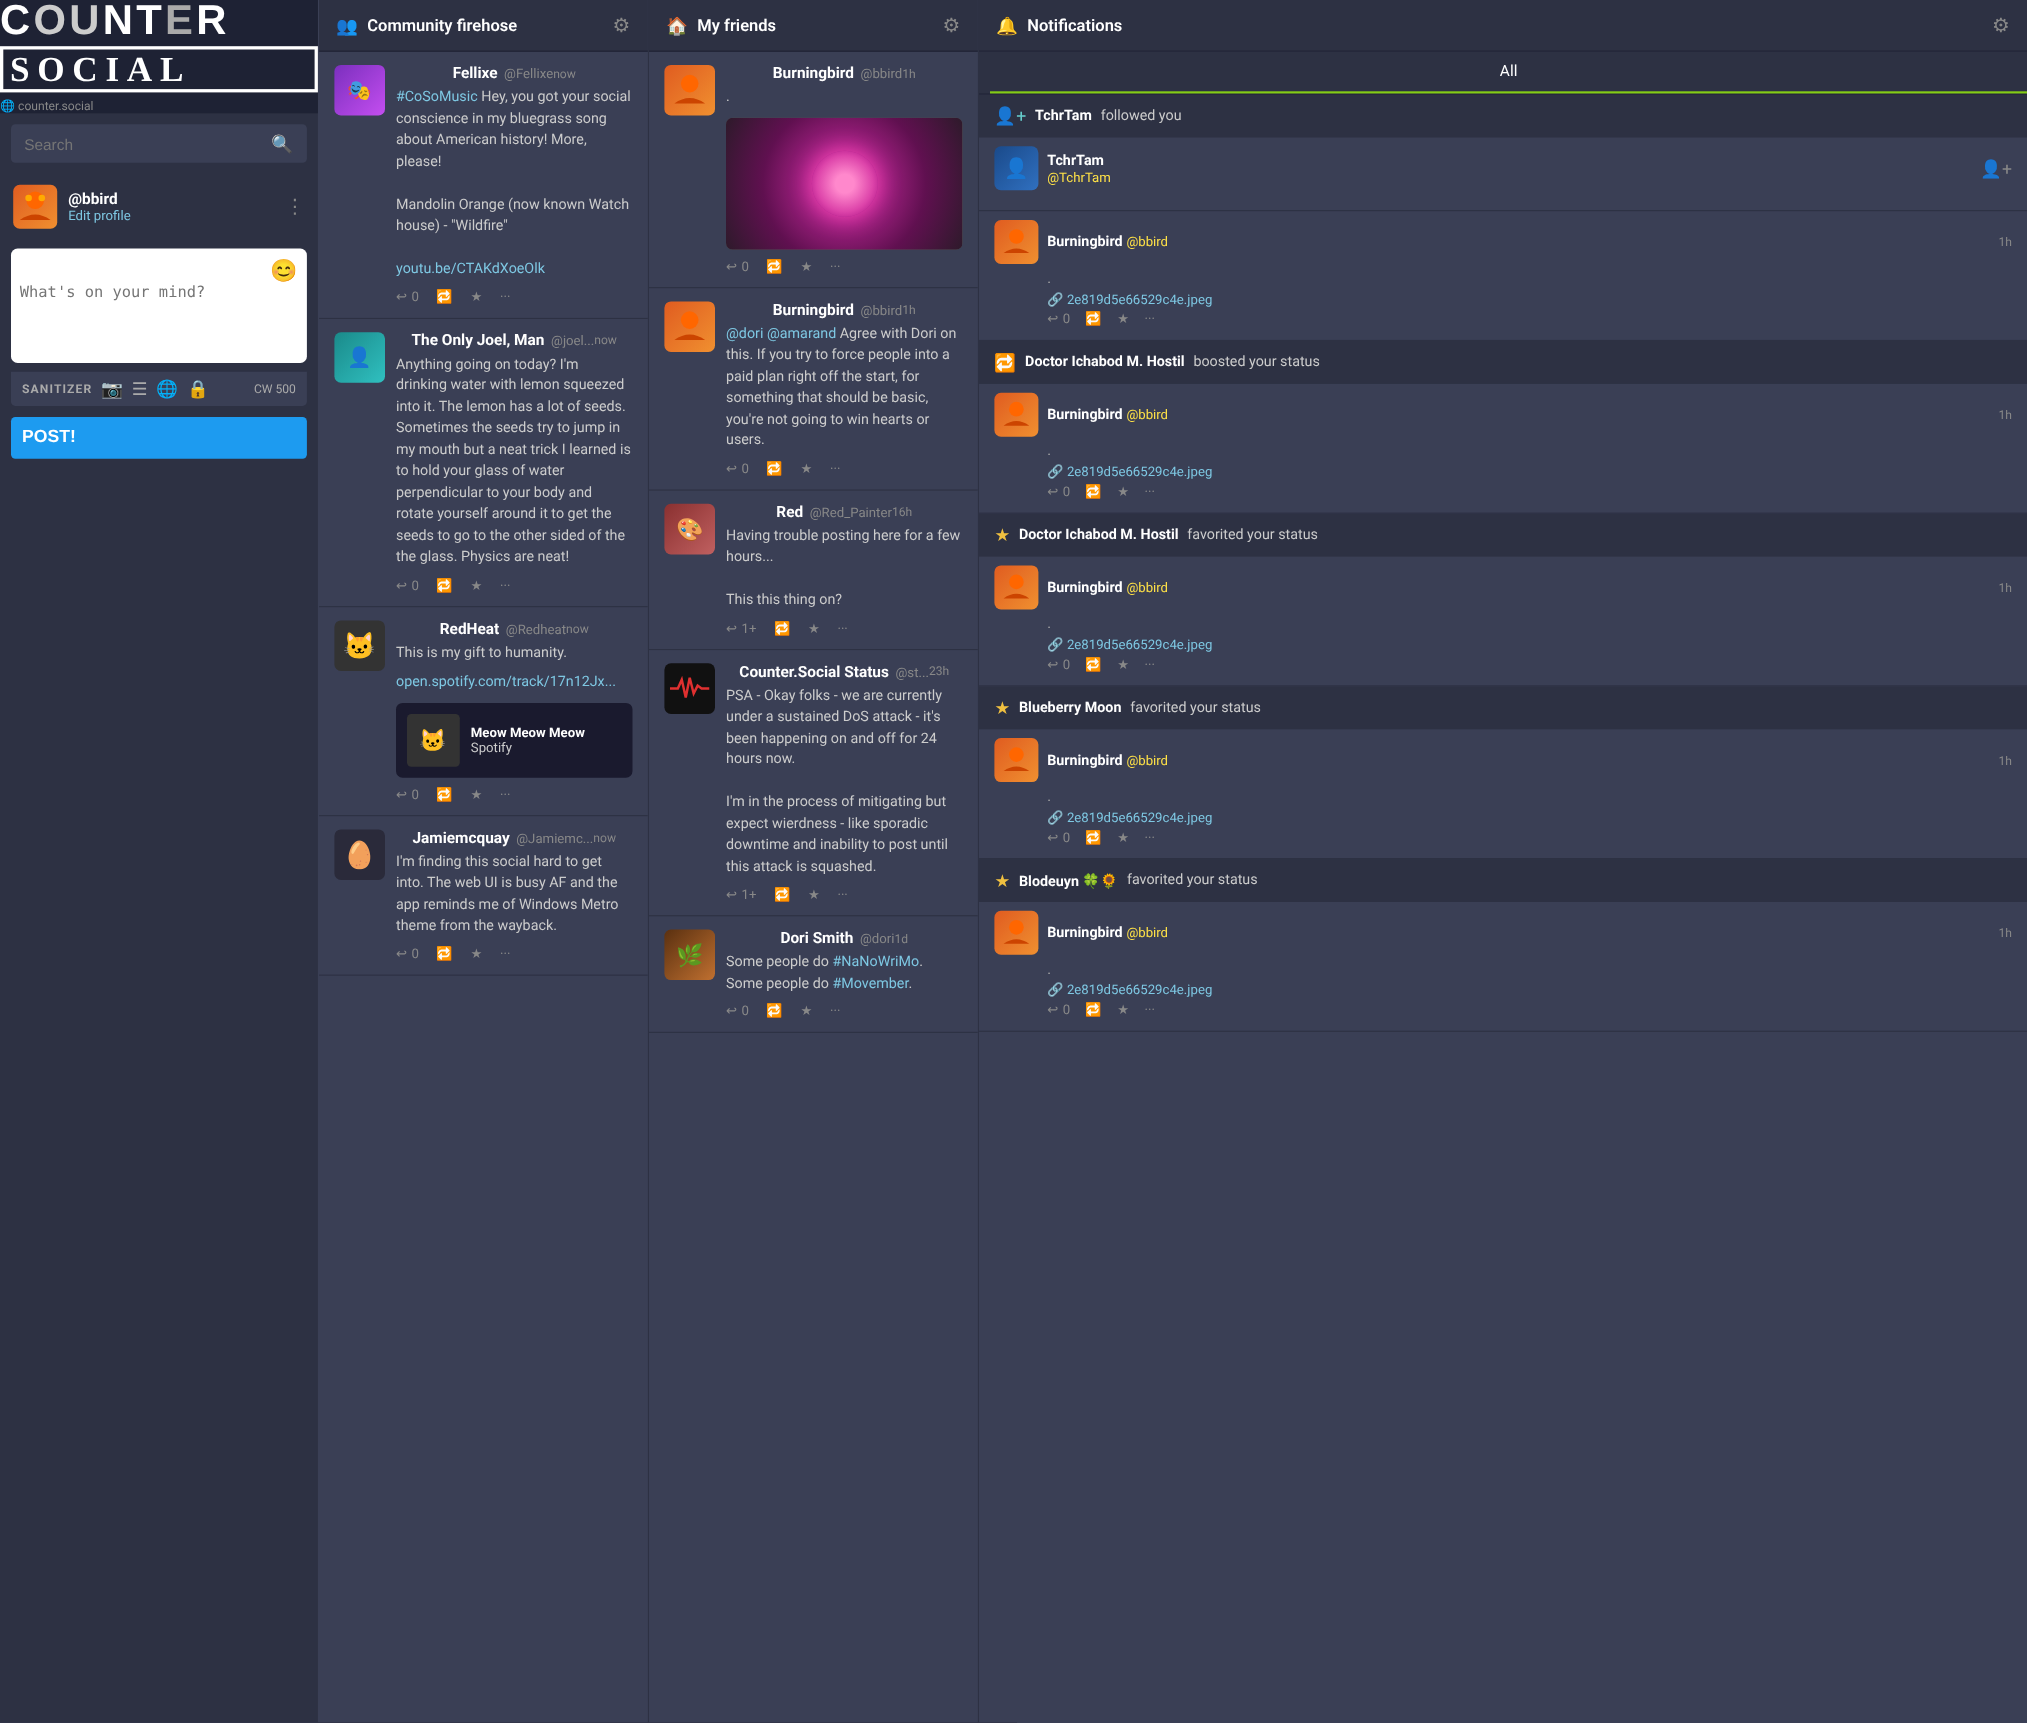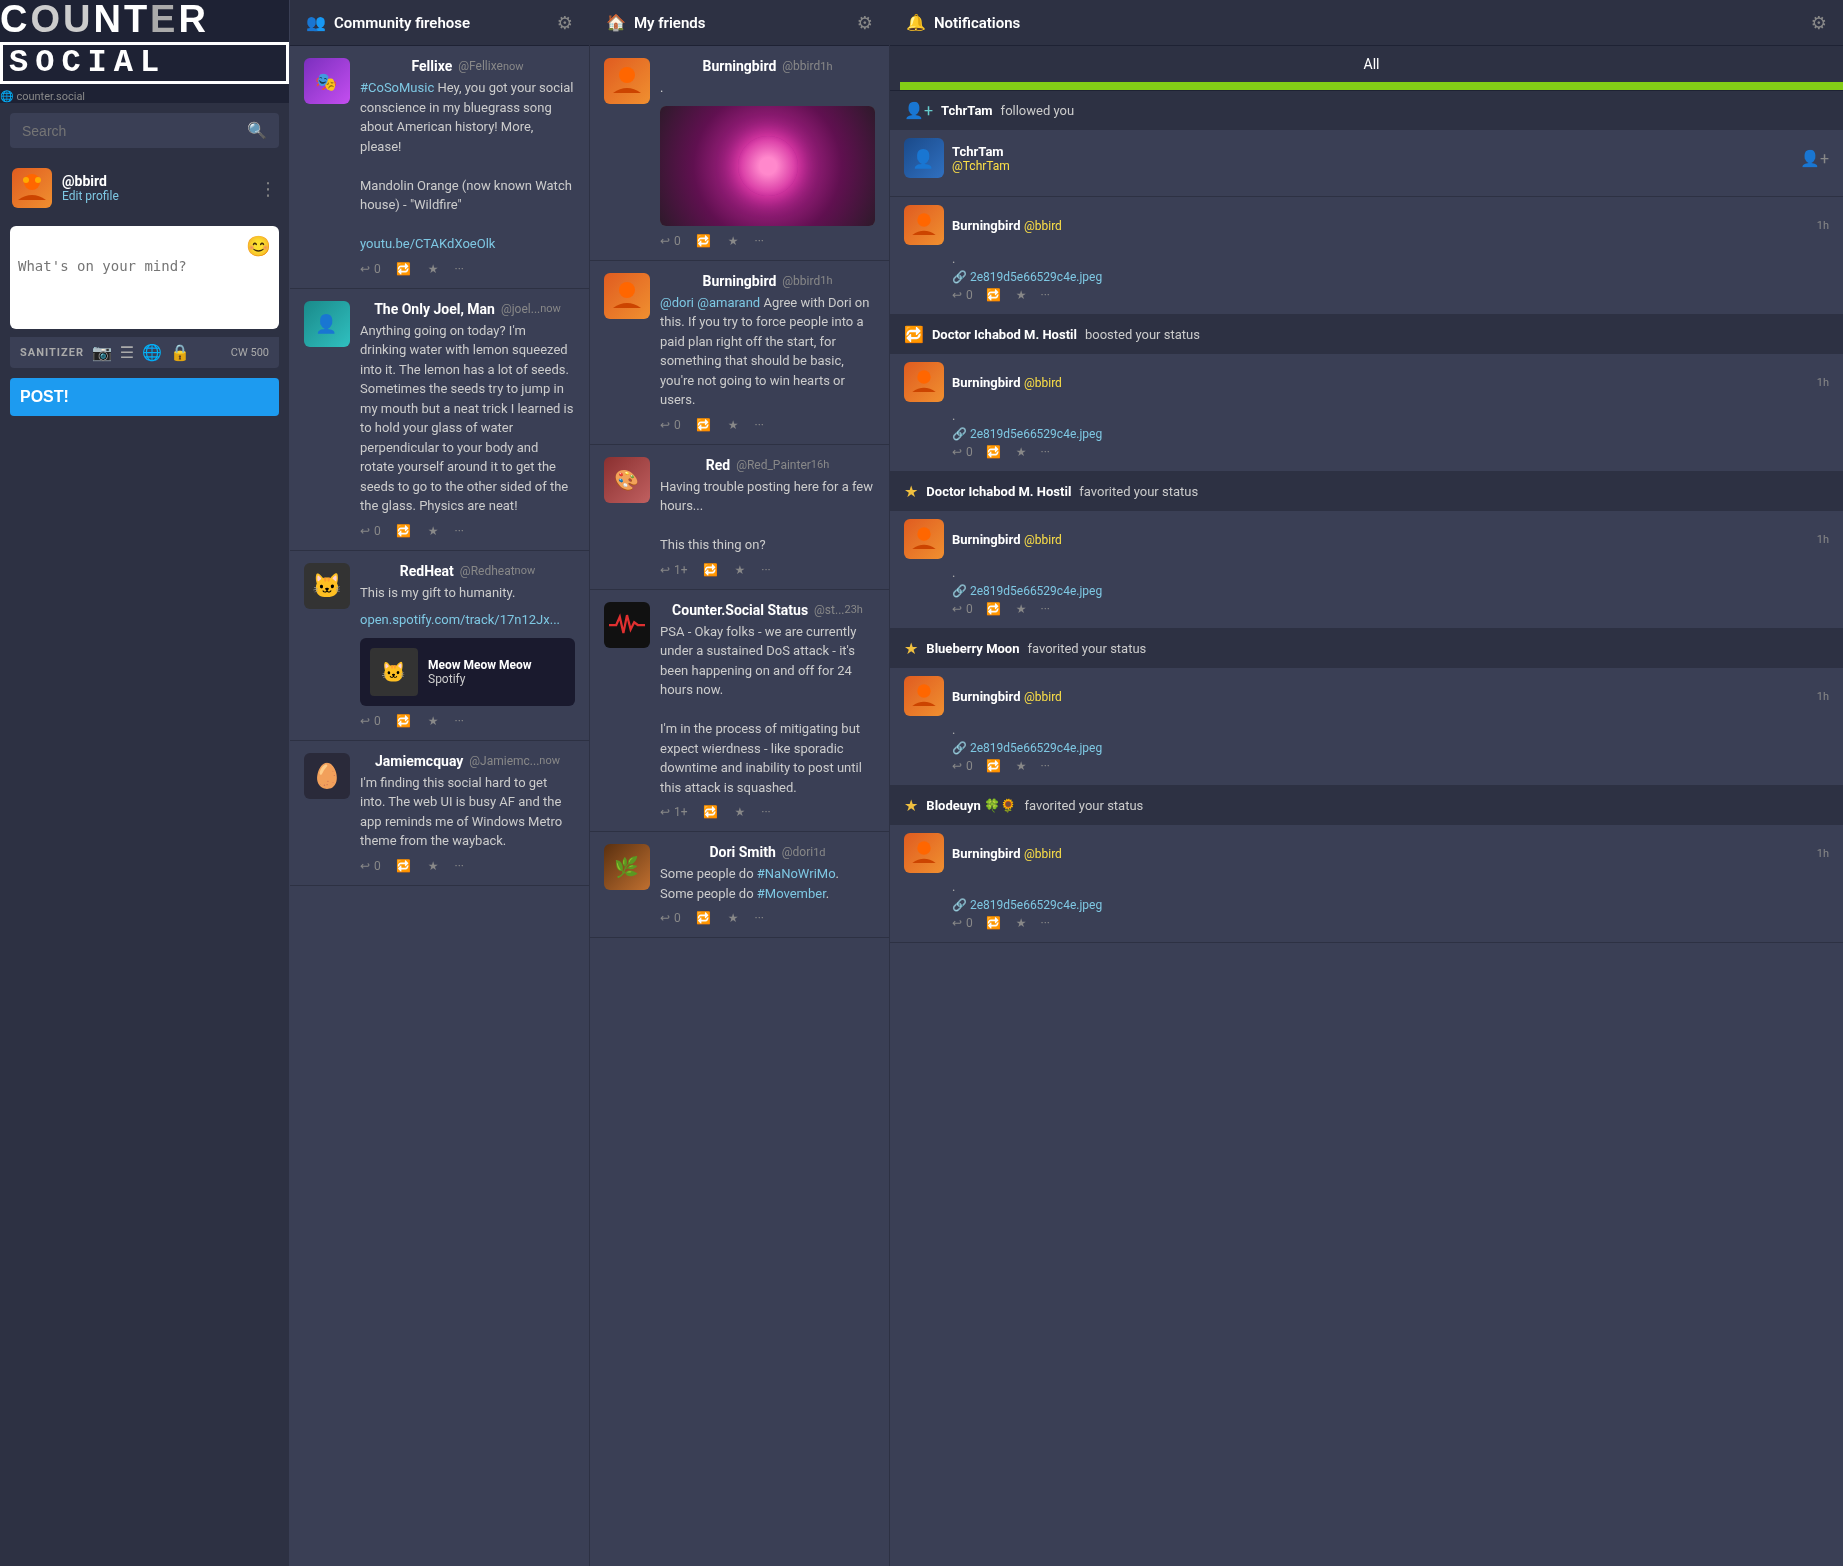--- a/index.html
+++ b/index.html
@@ -249,21 +249,21 @@
       flex: 1;
       text-align: center;
       padding: 10px;
       color: #888;
       cursor: pointer;
       font-size: 14px;
       border-bottom: 2px solid transparent;
     }
     .notif-tab.active {
       color: #fff;
-      border-bottom: 8px solid #84cc16;
+      border-bottom: 2px solid #84cc16;
       margin-left: 10px;
     }
 
     .notif-content {
       flex: 1;
       overflow-y: auto;
     }
     .notif-content::-webkit-scrollbar { width: 4px; }
     .notif-content::-webkit-scrollbar-track { background: #2d3143; }
     .notif-content::-webkit-scrollbar-thumb { background: #555; border-radius: 2px; }
@@ -349,21 +349,21 @@
 <body>
 
 <div class="sidebar">
   <div class="logo-area">
     <div class="logo-text">
       <span class="counter">
         <span style="color:#fff; font-size:38px; font-family:Impact,Arial Black,sans-serif; letter-spacing:3px;">
           C<span style="color:#ccc;">OU</span>NT<span style="color:#aaa;">E</span>R
         </span>
       </span>
-      <span class="social" style="display:block; font-family:Liberation Mono, monospace; font-size:32px; border:3px solid #fff; padding:2px 6px; letter-spacing:7px; margin-top:4px;">
+      <span class="social" style="display:block; font-family:Liberation Serif, serif; font-size:32px; border:3px solid #fff; padding:2px 6px; letter-spacing:7px; margin-top:4px;">
         SOCIAL
       </span>
     </div>
     <div style="margin-top:6px; font-size:11px; color:#888;">
       🌐 counter.social
     </div>
   </div>
 
   <div class="search-bar">
     <input type="text" style="background: transparent; border: none; color: rgb(170, 170, 170); font-size: 14px; flex: 1 1 0%; outline: none;" placeholder="Search">

